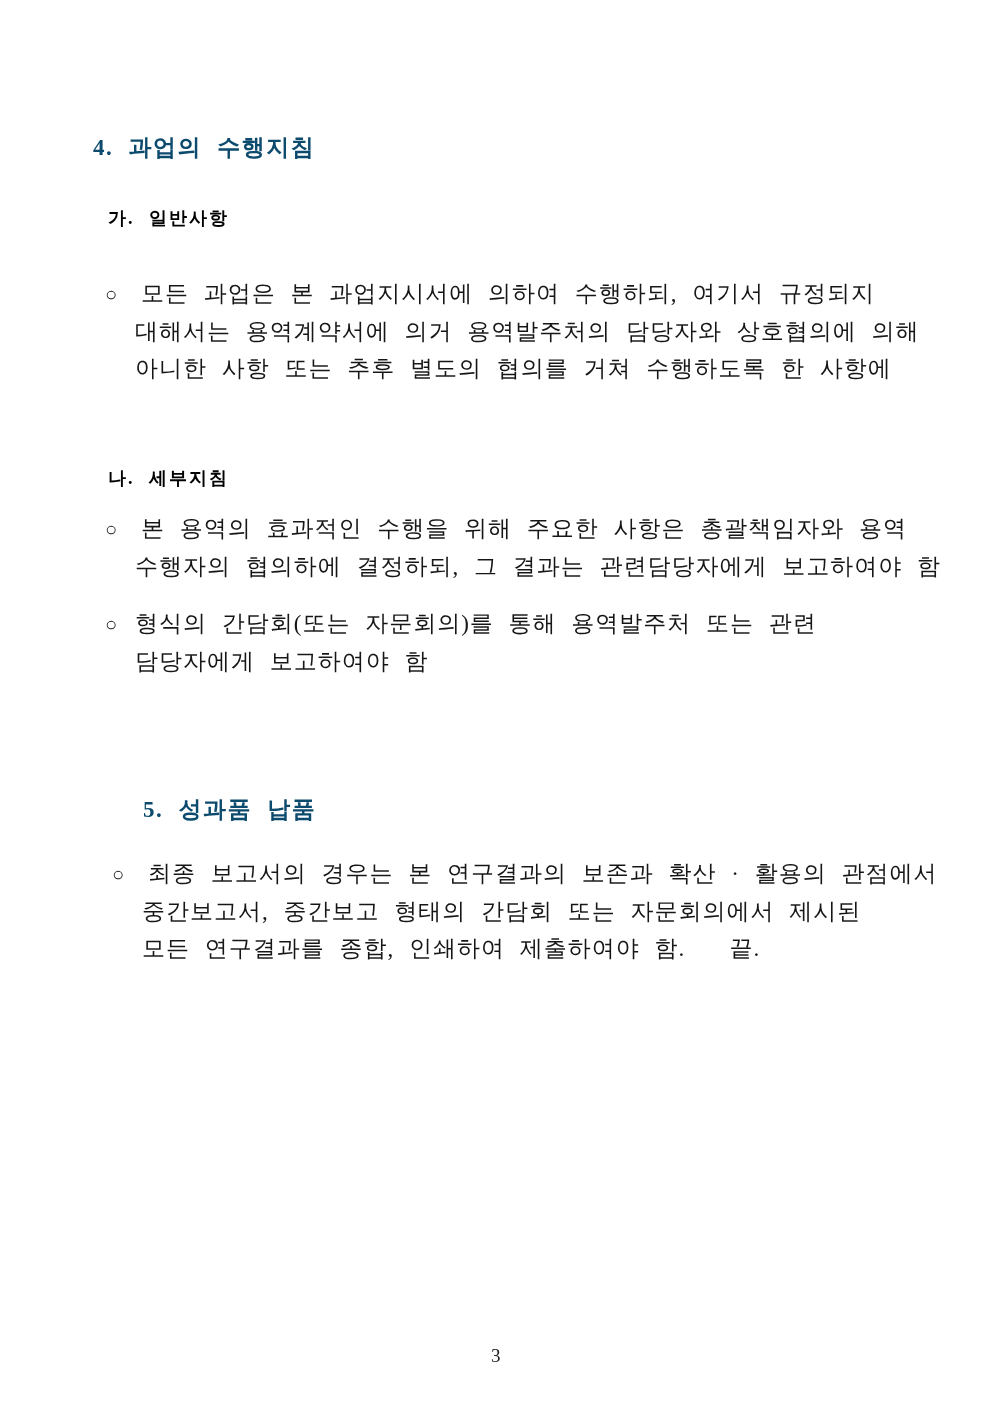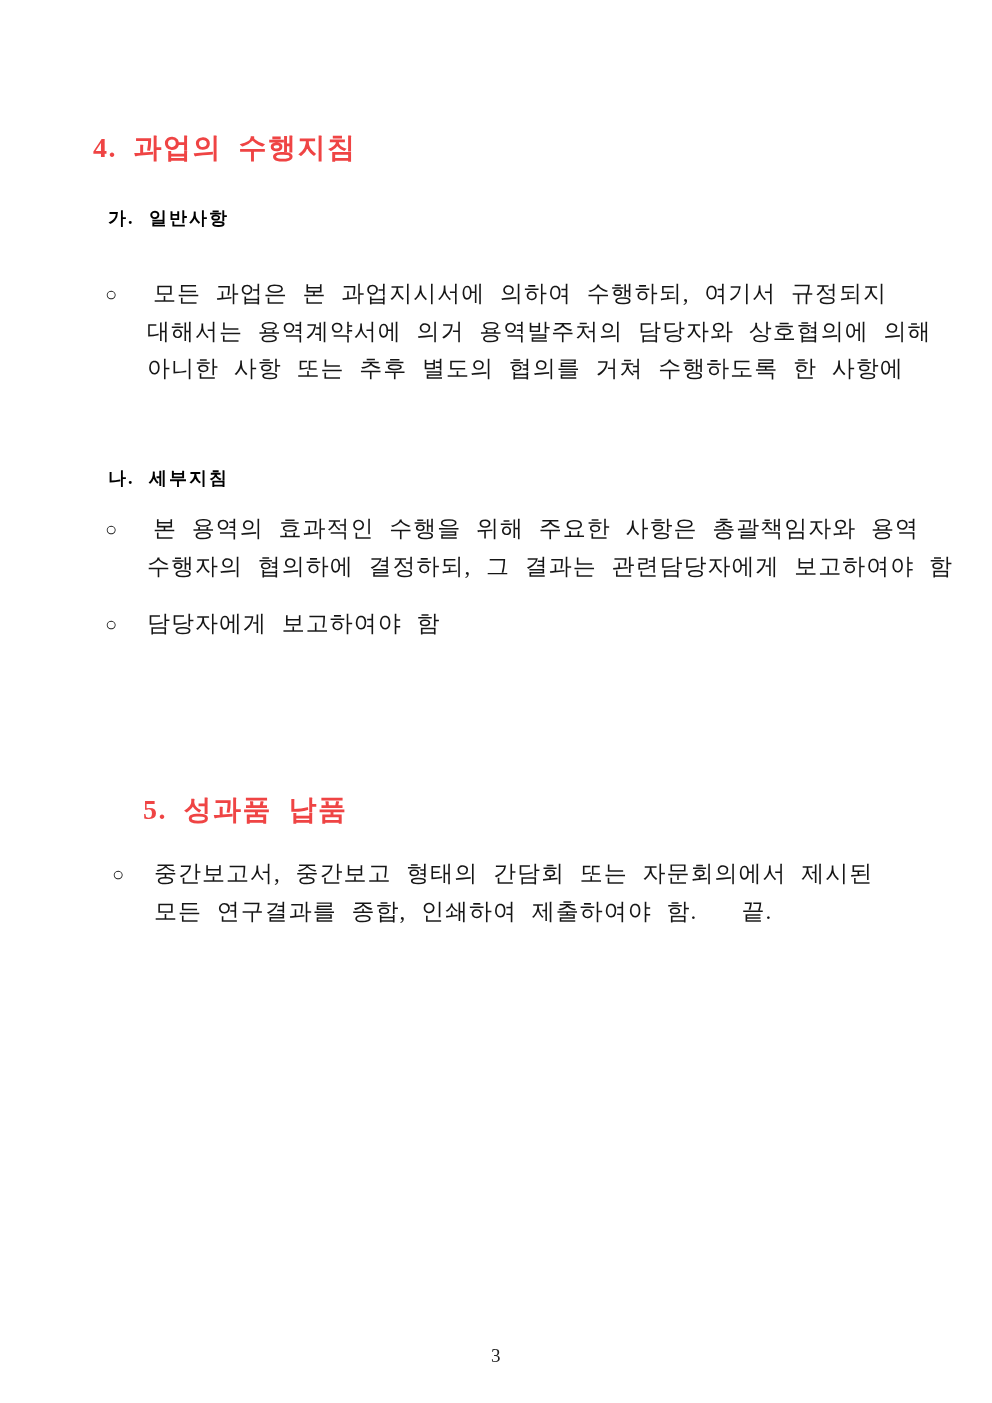--- a/index.html
+++ b/index.html
@@ -14,47 +14,47 @@
   }
   .page {
     position: absolute;
     left: 0; top: 0;
     width: 992px;
     height: 1403px;
     background: #ffffff;
   }
   .abs { position: absolute; }
   .h-main {
-    font-size: 28px;
+    font-size: 23px;
     font-weight: bold;
     line-height: 30px;
     letter-spacing: 1.5px;
     word-spacing: 8px;
     white-space: pre;
-    color: #ef4444;
+    color: #0c4a6e;
   }
   .h-sub {
     font-size: 18px;
     font-weight: bold;
     line-height: 30px;
     letter-spacing: 2px;
     word-spacing: 8px;
     white-space: pre;
     color: #000000;
   }
   .bullet { position: absolute; }
   .bullet .marker {
     position: absolute;
     left: 0;
     top: 7px;
     font-size: 20px;
     line-height: 24px;
     color: #161616;
   }
-  .bullet .lines { margin-left: 42px; }
+  .bullet .lines { margin-left: 30px; }
   .line {
     font-size: 23px;
     line-height: 37.5px;
     letter-spacing: 1px;
     word-spacing: 8px;
     white-space: pre;
     color: #161616;
   }
   .line.first { text-indent: 6px; }
   .footer {
@@ -92,29 +92,31 @@
     <span class="marker">○</span>
     <div class="lines">
       <div class="line first">본 용역의 효과적인 수행을 위해 주요한 사항은 총괄책임자와 용역</div>
       <div class="line">수행자의 협의하에 결정하되, 그 결과는 관련담당자에게 보고하여야 함</div>
     </div>
   </div>
 
   <div class="bullet" style="left:105px; top:605px;">
     <span class="marker">○</span>
     <div class="lines">
+      <div class="line">형식의 간담회(또는 자문회의)를 통해 용역발주처 또는 관련</div>
       <div class="line">담당자에게 보고하여야 함</div>
     </div>
   </div>
 
   <div class="h-main abs" style="left:101px; top:795px;margin-left:42px;">5. 성과품 납품</div>
 
   <div class="bullet" style="left:112px; top:855px;">
     <span class="marker">○</span>
     <div class="lines">
+      <div class="line first">최종 보고서의 경우는 본 연구결과의 보존과 확산 · 활용의 관점에서</div>
       <div class="line">중간보고서, 중간보고 형태의 간담회 또는 자문회의에서 제시된</div>
       <div class="line">모든 연구결과를 종합, 인쇄하여 제출하여야 함.   끝.</div>
     </div>
   </div>
 
   <div class="footer abs">3</div>
 
 </div>
 
 </body></html>

